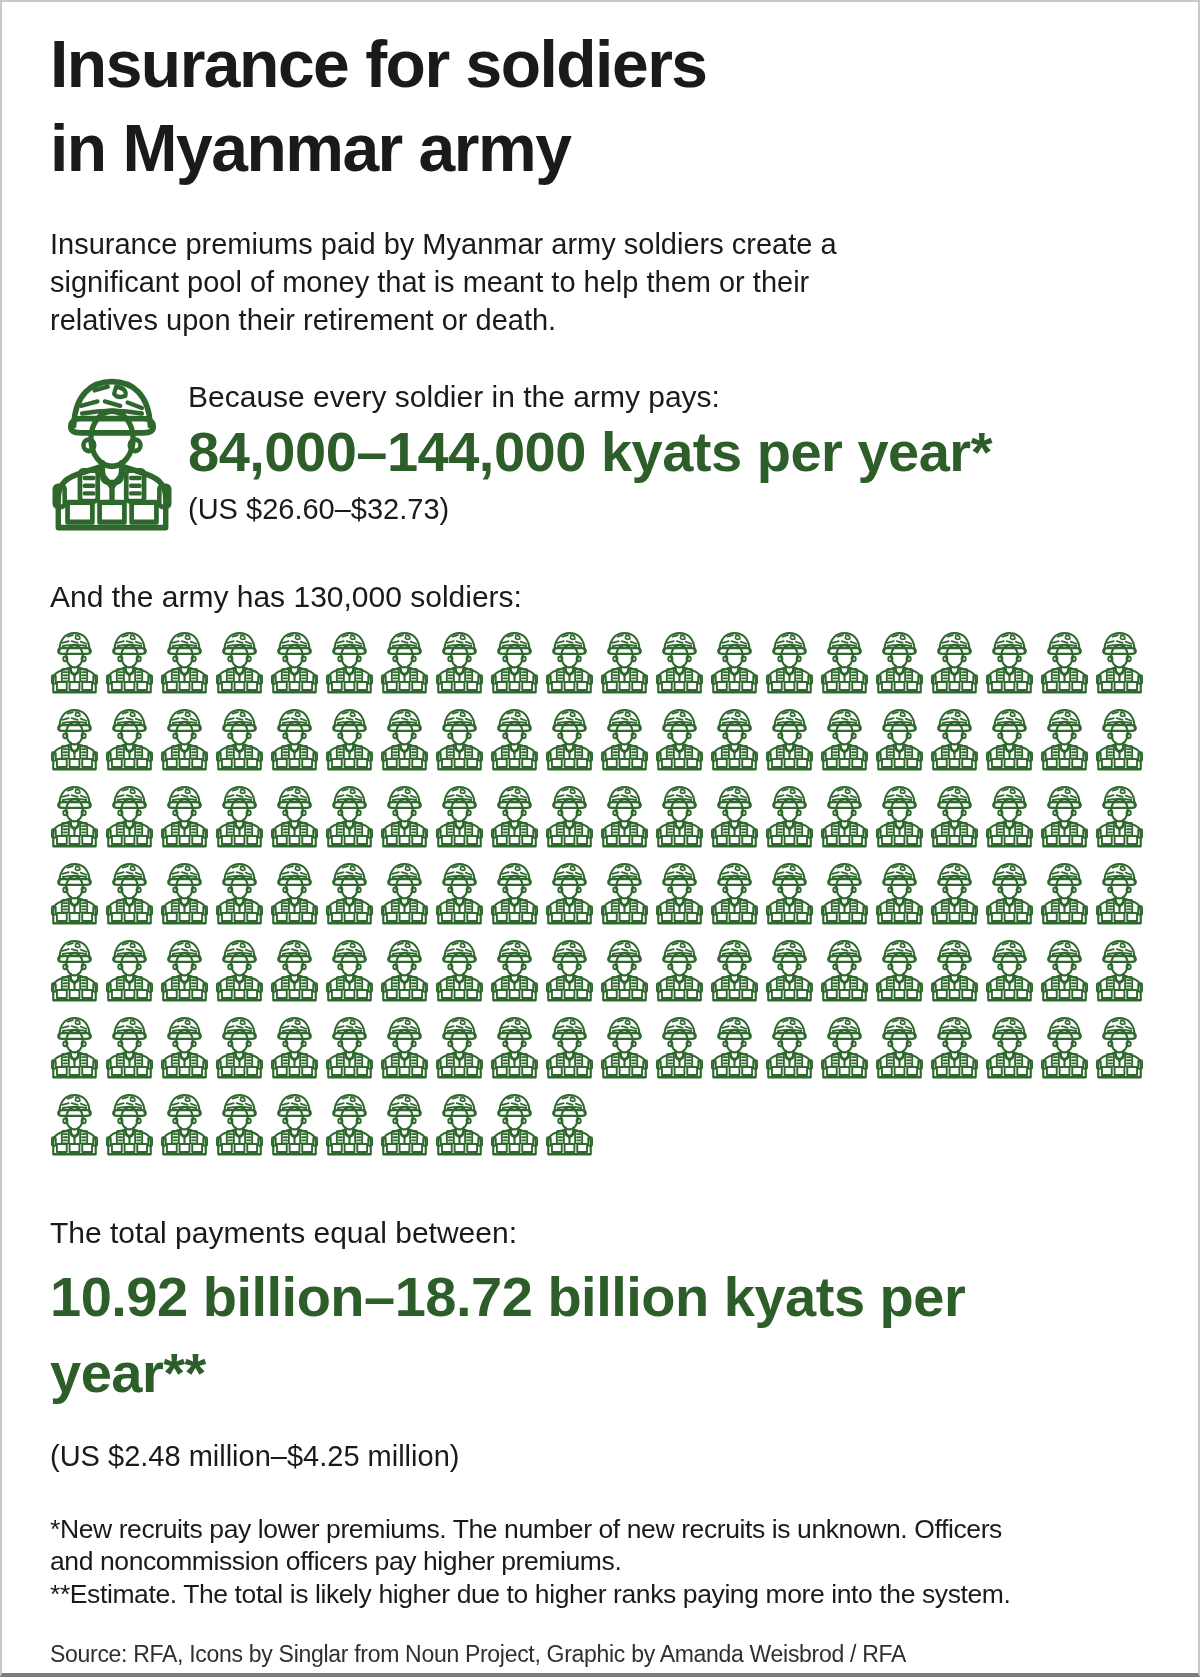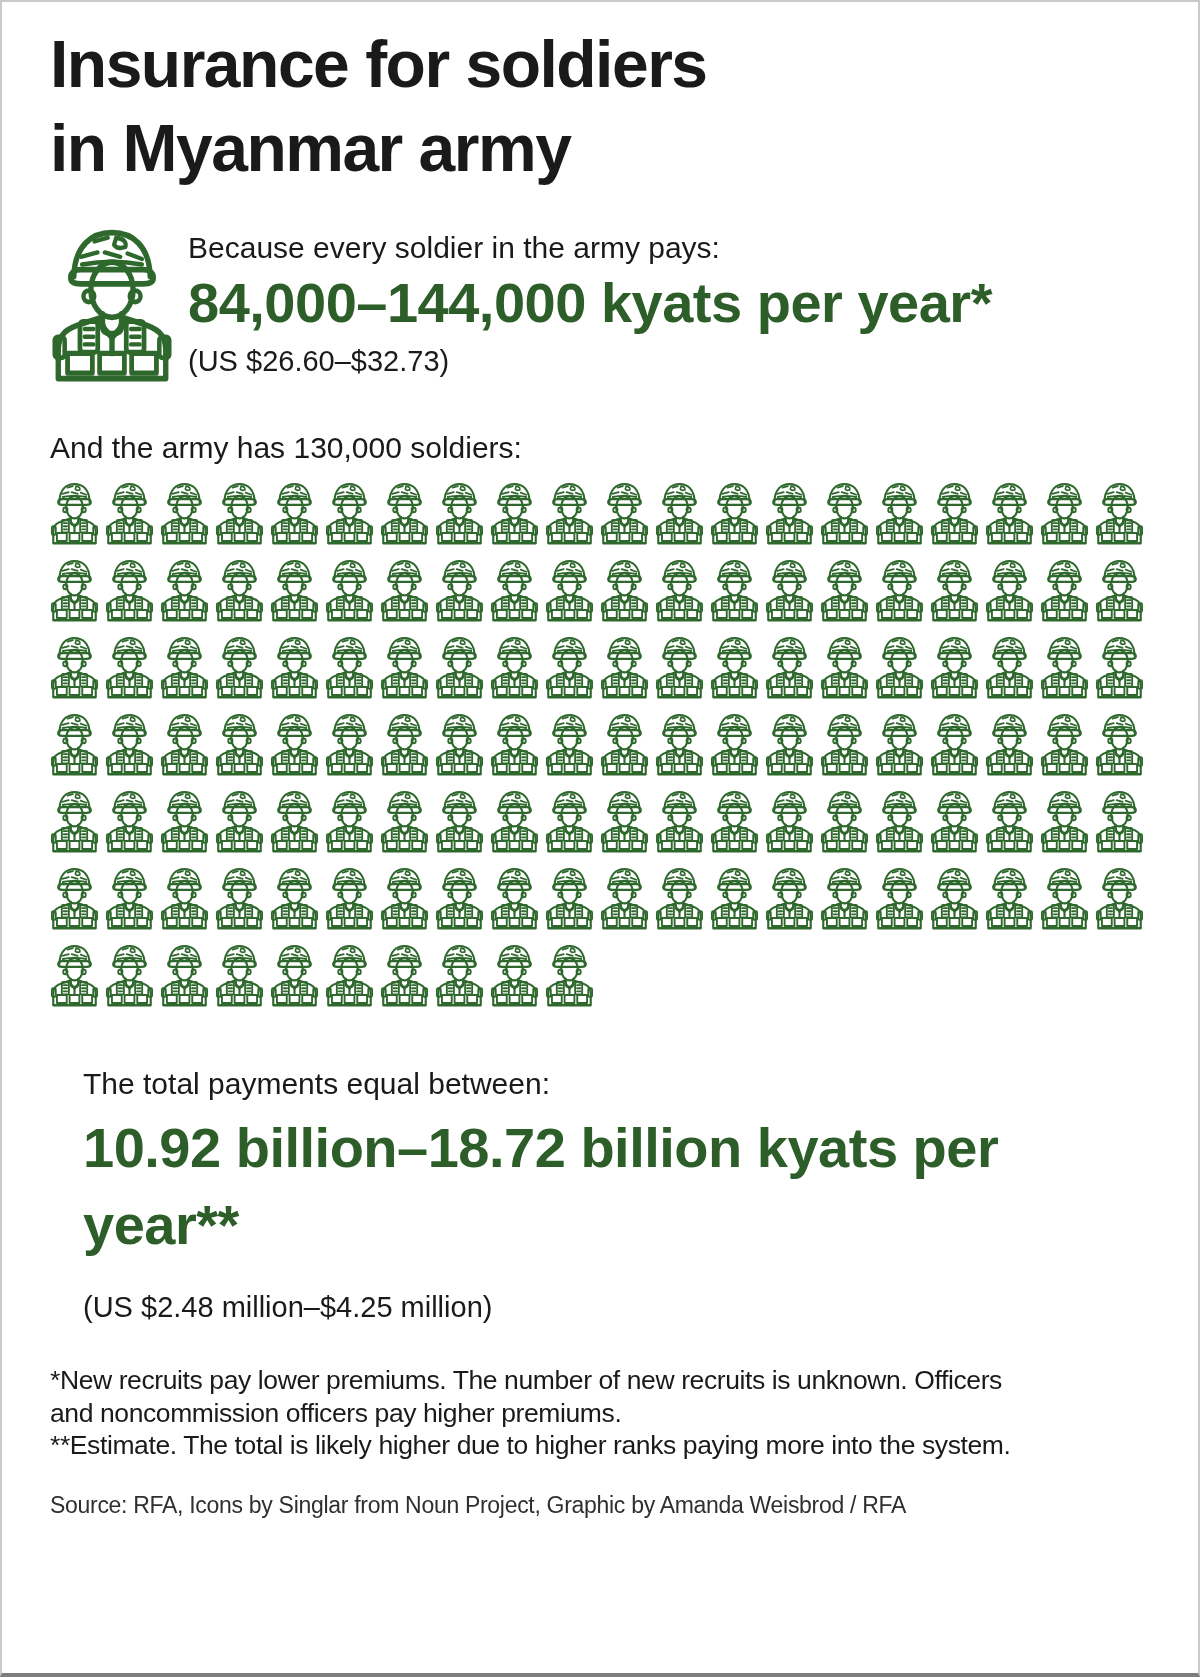--- a/index.html
+++ b/index.html
@@ -49,21 +49,21 @@
   .army-heading { font-size: 30px; margin-bottom: 16px; }
   .soldier-grid { width: 1104px; }
   .soldier-row { display: flex; gap: 6px; margin-bottom: 13px; align-items: flex-end; }
   .soldier { width: 49px; height: 64px; color: var(--icon-green, #2e682c); display: block; }
   .multiplier {
     font-size: 57px; font-weight: 700;
     color: var(--green, #2d5e29);
     align-self: center; margin-left: 30px; line-height: 1;
     letter-spacing: -0.5px;
   }
-  .total { margin-top: 58px; margin-left: 33px; }
+  .total { margin-top: 58px; }
   .total-amount {
     font-size: 56px; font-weight: 700;
     color: var(--green, #2d5e29);
     line-height: 1.36; letter-spacing: -0.5px;
     white-space: pre-line; margin-top: 8px;
   }
   .total-usd { font-size: 29px; margin-top: 28px; }
   .footnotes {
     font-size: 26.5px; line-height: 1.24; letter-spacing: -0.4px;
     white-space: pre-line; margin-top: 40px; max-width: 1110px;
@@ -122,20 +122,23 @@
       <rect x="52.9" y="51" width="4.8" height="9.5" rx="1.5" stroke-width="2.2"></rect>
     </g>
   </symbol>
 </svg>
 
 <div class="page">
 
   <h1 class="title">Insurance for soldiers
 in Myanmar army</h1>
 
+  <p class="intro">Insurance premiums paid by Myanmar army soldiers create a
+significant pool of money that is meant to help them or their
+relatives upon their retirement or death.</p>
 
   <div class="premium">
     <svg class="hero-soldier" width="124" height="158" viewBox="0 0 60 72" preserveAspectRatio="none">
         <use href="#soldier"></use>
       </svg>
     <div class="premium-text">
       <div class="lead">Because every soldier in the army pays:</div>
       <div class="big-green">84,000–144,000 kyats per year*</div>
       <div class="usd">(US $26.60–$32.73)</div>
     </div>

